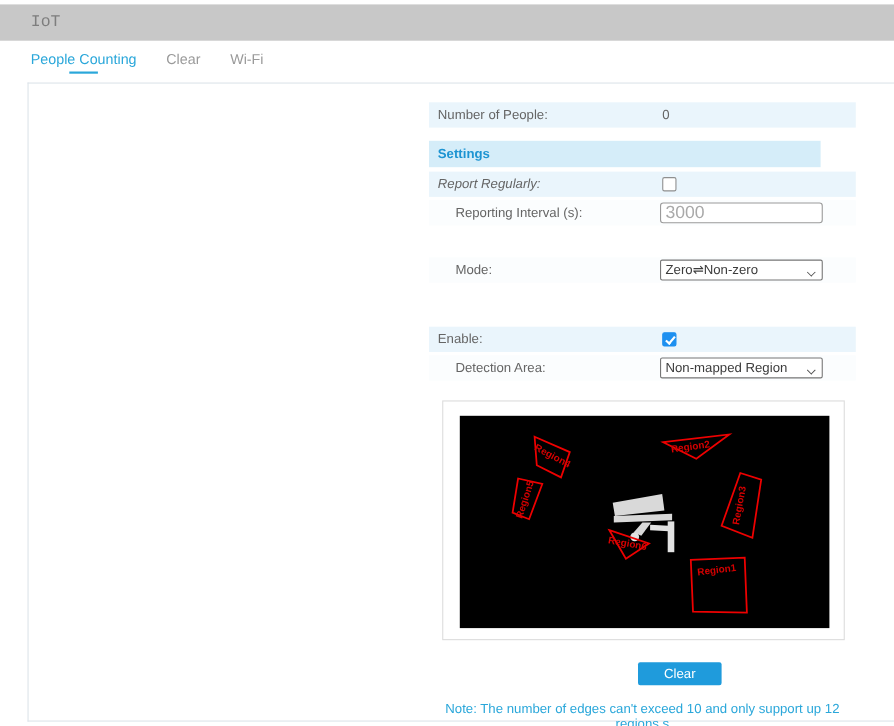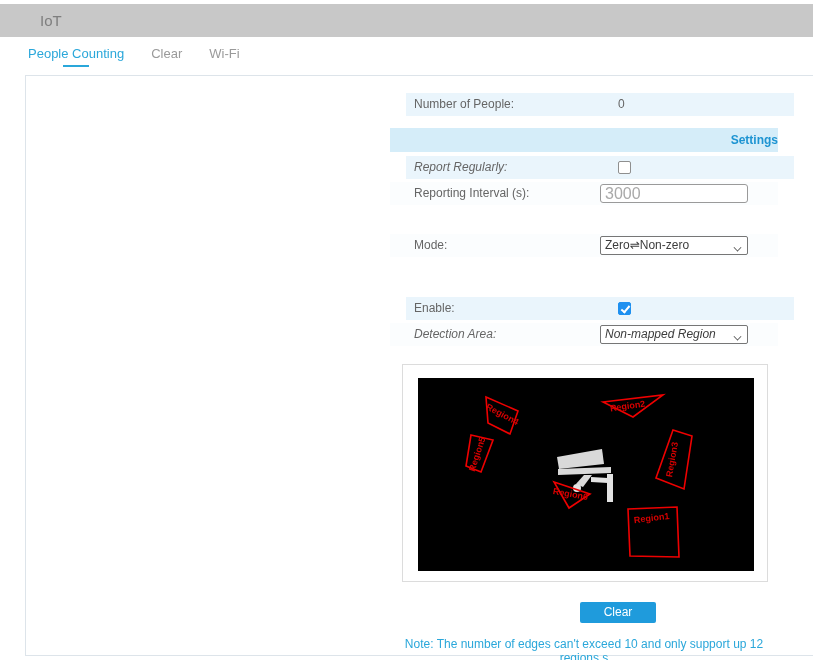--- a/index.html
+++ b/index.html
@@ -1,43 +1,43 @@
 <!DOCTYPE html>
 <html style="--accent: #2aa7da; --check: #1e90f0; --btn: #1f9bdc; --region: #ee0000;"><head>
 <meta charset="utf-8">
 <style>
   html,body{margin:0;padding:0;background:#fff;}
   .page{position:relative;width:813px;height:660px;overflow:hidden;
         font-family:"Liberation Sans",sans-serif;background:#fff;}
 
   
   .header-bar{position:absolute;left:0;top:4px;width:813px;height:33px;background:#c8c8c8;}
-  .header-title{position:absolute;left:40px;top:0;line-height:33px;font-size:15px;color:#7e7e7e;}
+  .header-title{position:absolute;left:28px;top:0;line-height:33px;font-size:15px;color:#7e7e7e;font-family:Liberation Mono, monospace;}
 
   
   .tabbar{position:absolute;left:28px;top:44px;display:flex;gap:27px;align-items:flex-start;}
   .tab{font-size:13px;color:#9a9a9a;white-space:nowrap;text-align:center;cursor:pointer;}
   .tab .tab-label{display:block;padding:2px 0 4px 0;}
   .tab-underline{display:none;width:26px;height:2px;margin:0 auto;background:var(--accent,#2aa7da);}
   .tab.active{color:var(--accent,#2aa7da);}
   .tab.active .tab-underline{display:block;}
 
   
   .panel{position:absolute;left:25px;top:75px;width:787px;height:579px;
          border:1px solid #dde4ea;border-right:none;background:#fff;}
 
   
   .row{position:absolute;left:390px;width:388px;height:23px;line-height:23px;
        font-size:12px;color:#656565;}
   .row .lbl{padding-left:8px;}
   .row .lbl.indent{padding-left:24px;}
-  .row-light{background:#eaf5fc;margin-left:16px;}
+  .row-light{background:#eaf5fc;}
   .row-pale{background:#fbfdfe;}
-  .section-head{position:absolute;left:390px;width:388px;height:24px;line-height:24px;
-       background:#d5edf9;font-size:12px;font-weight:bold;color:#1d94d2;padding-left:0;text-align:right;}
+  .section-head{position:absolute;left:390px;width:356px;height:24px;line-height:24px;
+       background:#d5edf9;font-size:12px;font-weight:bold;color:#1d94d2;padding-left:0;}
   .section-head .lbl{padding-left:8px;}
   .ctrl{position:absolute;left:212px;top:0;}
 
   
   .checkbox{position:absolute;left:212px;top:5px;width:13px;height:13px;box-sizing:border-box;
             border:1px solid #8f8f8f;border-radius:2px;background:#fff;cursor:pointer;}
   .checkbox.checked{background:var(--check,#1e90f0);border-color:var(--check,#1e90f0);}
   .checkbox.checked::after{content:"";position:absolute;left:4px;top:1px;width:3px;height:7px;
             border:solid #fff;border-width:0 2px 2px 0;transform:rotate(40deg);}
 
@@ -124,21 +124,21 @@
       <span class="chev"></span>
     </div>
   </div>
 
 
   <div class="row row-light" style="top:297px;">
     <span class="lbl">Enable:</span>
     <span class="checkbox checked"></span>
   </div>
 
-  <div class="row row-pale" style="top:323px;font-style:italic;">
+  <div class="row row-pale" style="top:323px;">
     <span class="lbl indent">Detection Area:</span>
     <div class="select">
       <span>Non-mapped Region</span>
       <span class="chev"></span>
     </div>
   </div>
 
   <div class="canvas-card">
     <div class="canvas-black">
       <svg width="336" height="193" viewBox="0 0 336 193" xmlns="http://www.w3.org/2000/svg">

